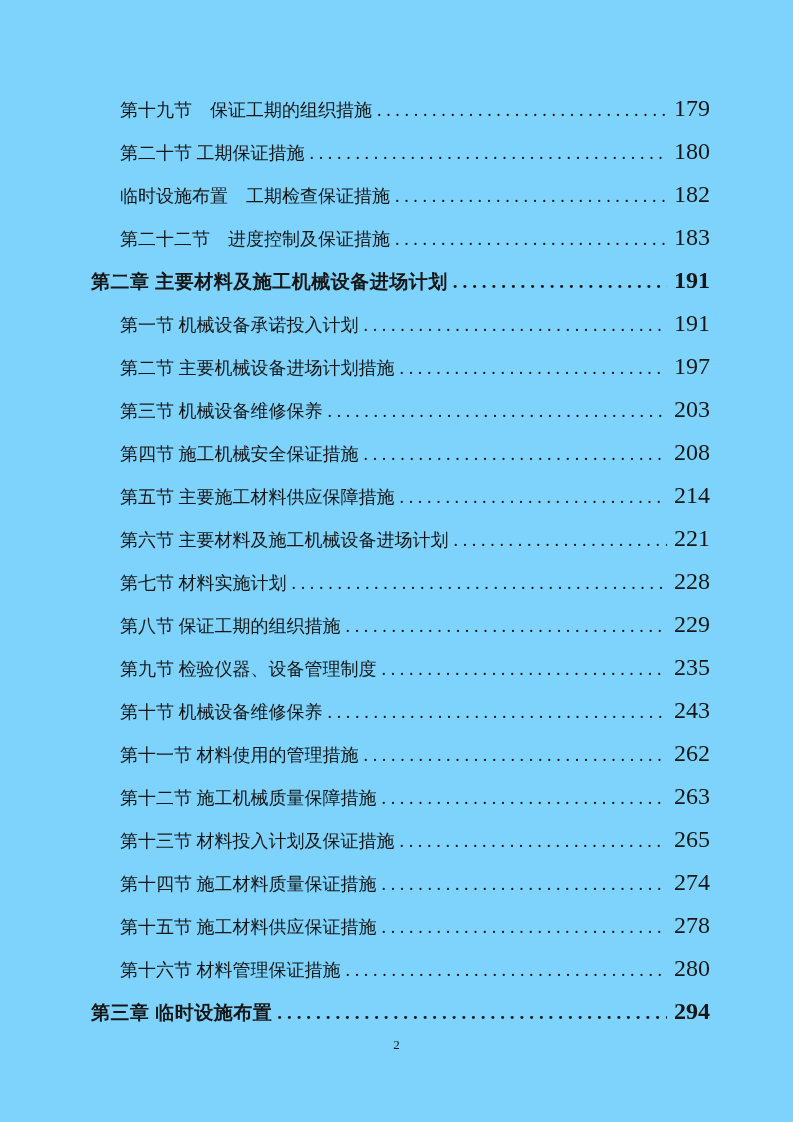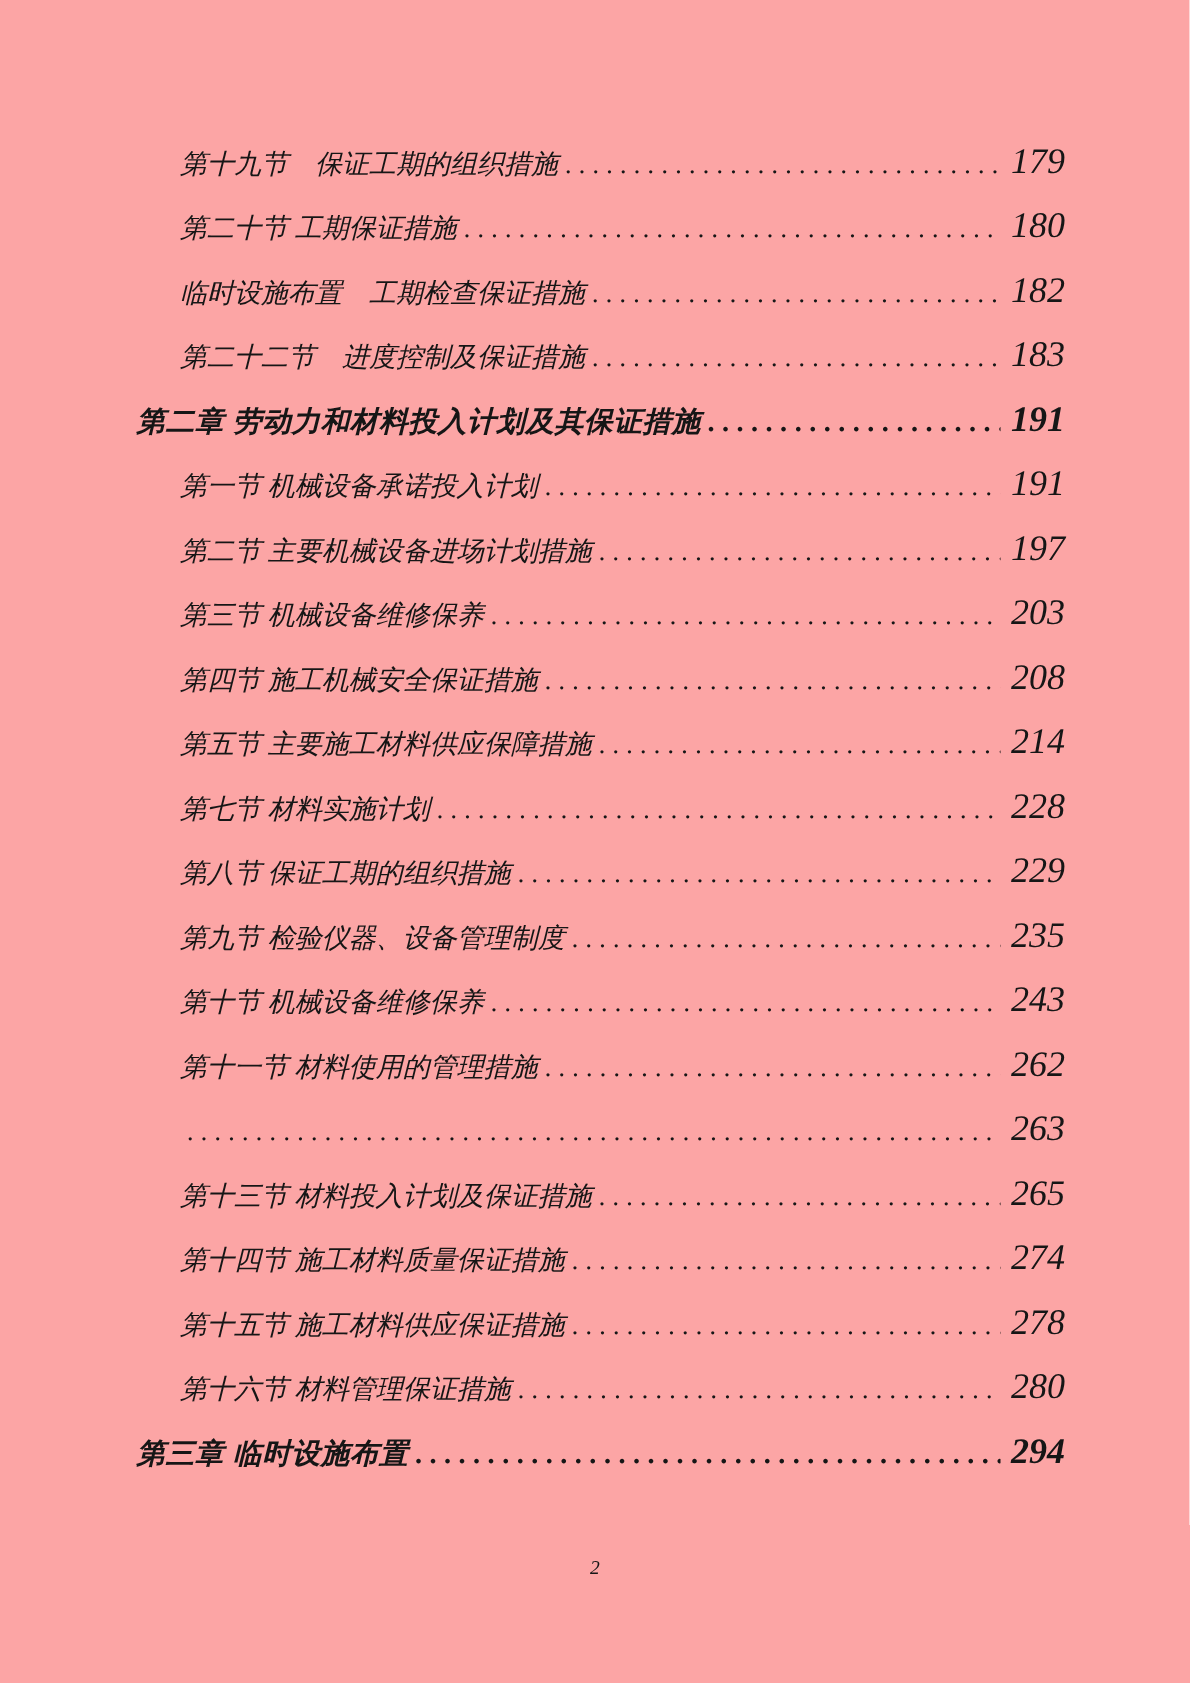--- a/index.html
+++ b/index.html
@@ -12,22 +12,21 @@
     width: 793px;
     height: 1122px;
     font-family: "Liberation Serif", "DejaVu Serif", serif;
     color: #161616;
   }
   .page {
     position: relative;
     width: 793px;
     height: 1122px;
     box-sizing: border-box;
-    background: #fca5a5;
-    font-style: italic;
+    background: #7dd3fc;
   }
   .toc-list {
     box-sizing: border-box;
     padding: 87px 83px 0 91px;
   }
   .toc-row {
     display: flex;
     align-items: baseline;
     height: 43px;
     line-height: 43px;
@@ -99,21 +98,21 @@
     <span class="toc-label">临时设施布置　工期检查保证措施</span>
     <span class="toc-dots"></span>
     <span class="toc-page">182</span>
   </div>
       <div class="toc-row section">
     <span class="toc-label">第二十二节　进度控制及保证措施</span>
     <span class="toc-dots"></span>
     <span class="toc-page">183</span>
   </div>
       <div class="toc-row chapter">
-    <span class="toc-label">第二章 劳动力和材料投入计划及其保证措施</span>
+    <span class="toc-label">第二章 主要材料及施工机械设备进场计划</span>
     <span class="toc-dots"></span>
     <span class="toc-page">191</span>
   </div>
       <div class="toc-row section">
     <span class="toc-label">第一节 机械设备承诺投入计划</span>
     <span class="toc-dots"></span>
     <span class="toc-page">191</span>
   </div>
       <div class="toc-row section">
     <span class="toc-label">第二节 主要机械设备进场计划措施</span>
@@ -129,20 +128,25 @@
     <span class="toc-label">第四节 施工机械安全保证措施</span>
     <span class="toc-dots"></span>
     <span class="toc-page">208</span>
   </div>
       <div class="toc-row section">
     <span class="toc-label">第五节 主要施工材料供应保障措施</span>
     <span class="toc-dots"></span>
     <span class="toc-page">214</span>
   </div>
       <div class="toc-row section">
+    <span class="toc-label">第六节 主要材料及施工机械设备进场计划</span>
+    <span class="toc-dots"></span>
+    <span class="toc-page">221</span>
+  </div>
+      <div class="toc-row section">
     <span class="toc-label">第七节 材料实施计划</span>
     <span class="toc-dots"></span>
     <span class="toc-page">228</span>
   </div>
       <div class="toc-row section">
     <span class="toc-label">第八节 保证工期的组织措施</span>
     <span class="toc-dots"></span>
     <span class="toc-page">229</span>
   </div>
       <div class="toc-row section">
@@ -154,20 +158,21 @@
     <span class="toc-label">第十节 机械设备维修保养</span>
     <span class="toc-dots"></span>
     <span class="toc-page">243</span>
   </div>
       <div class="toc-row section">
     <span class="toc-label">第十一节 材料使用的管理措施</span>
     <span class="toc-dots"></span>
     <span class="toc-page">262</span>
   </div>
       <div class="toc-row section">
+    <span class="toc-label">第十二节 施工机械质量保障措施</span>
     <span class="toc-dots"></span>
     <span class="toc-page">263</span>
   </div>
       <div class="toc-row section">
     <span class="toc-label">第十三节 材料投入计划及保证措施</span>
     <span class="toc-dots"></span>
     <span class="toc-page">265</span>
   </div>
       <div class="toc-row section">
     <span class="toc-label">第十四节 施工材料质量保证措施</span>

